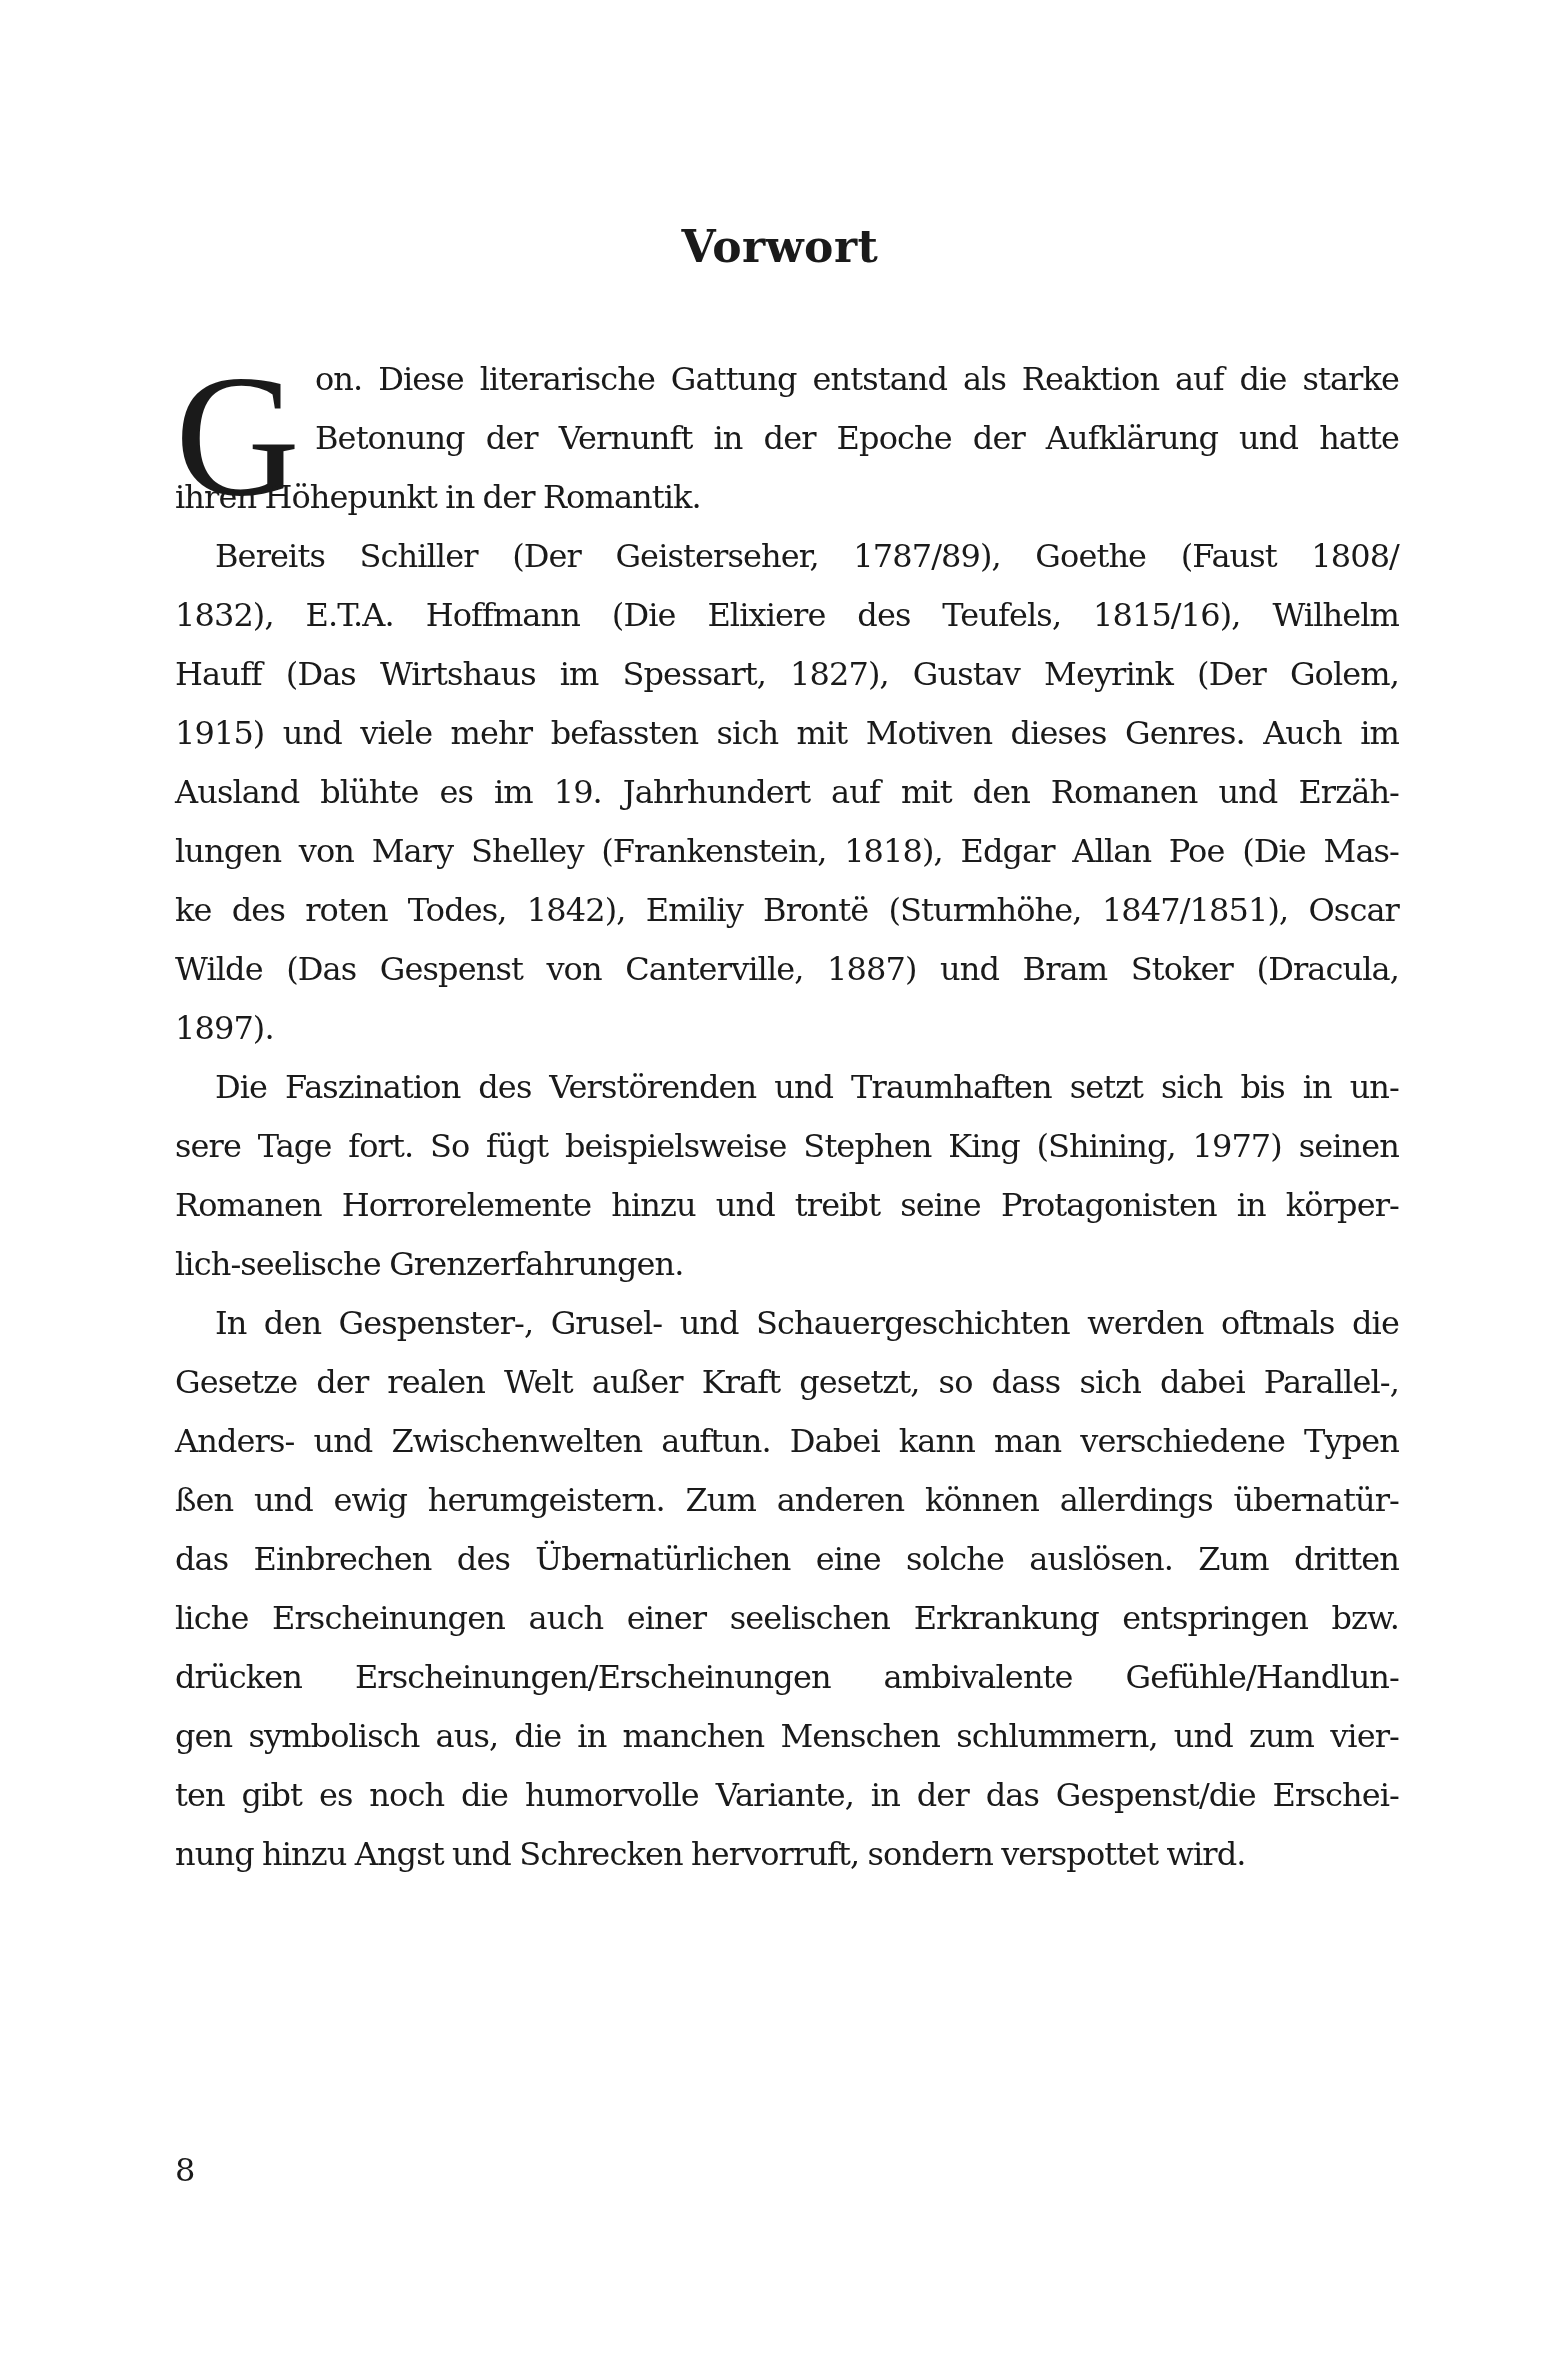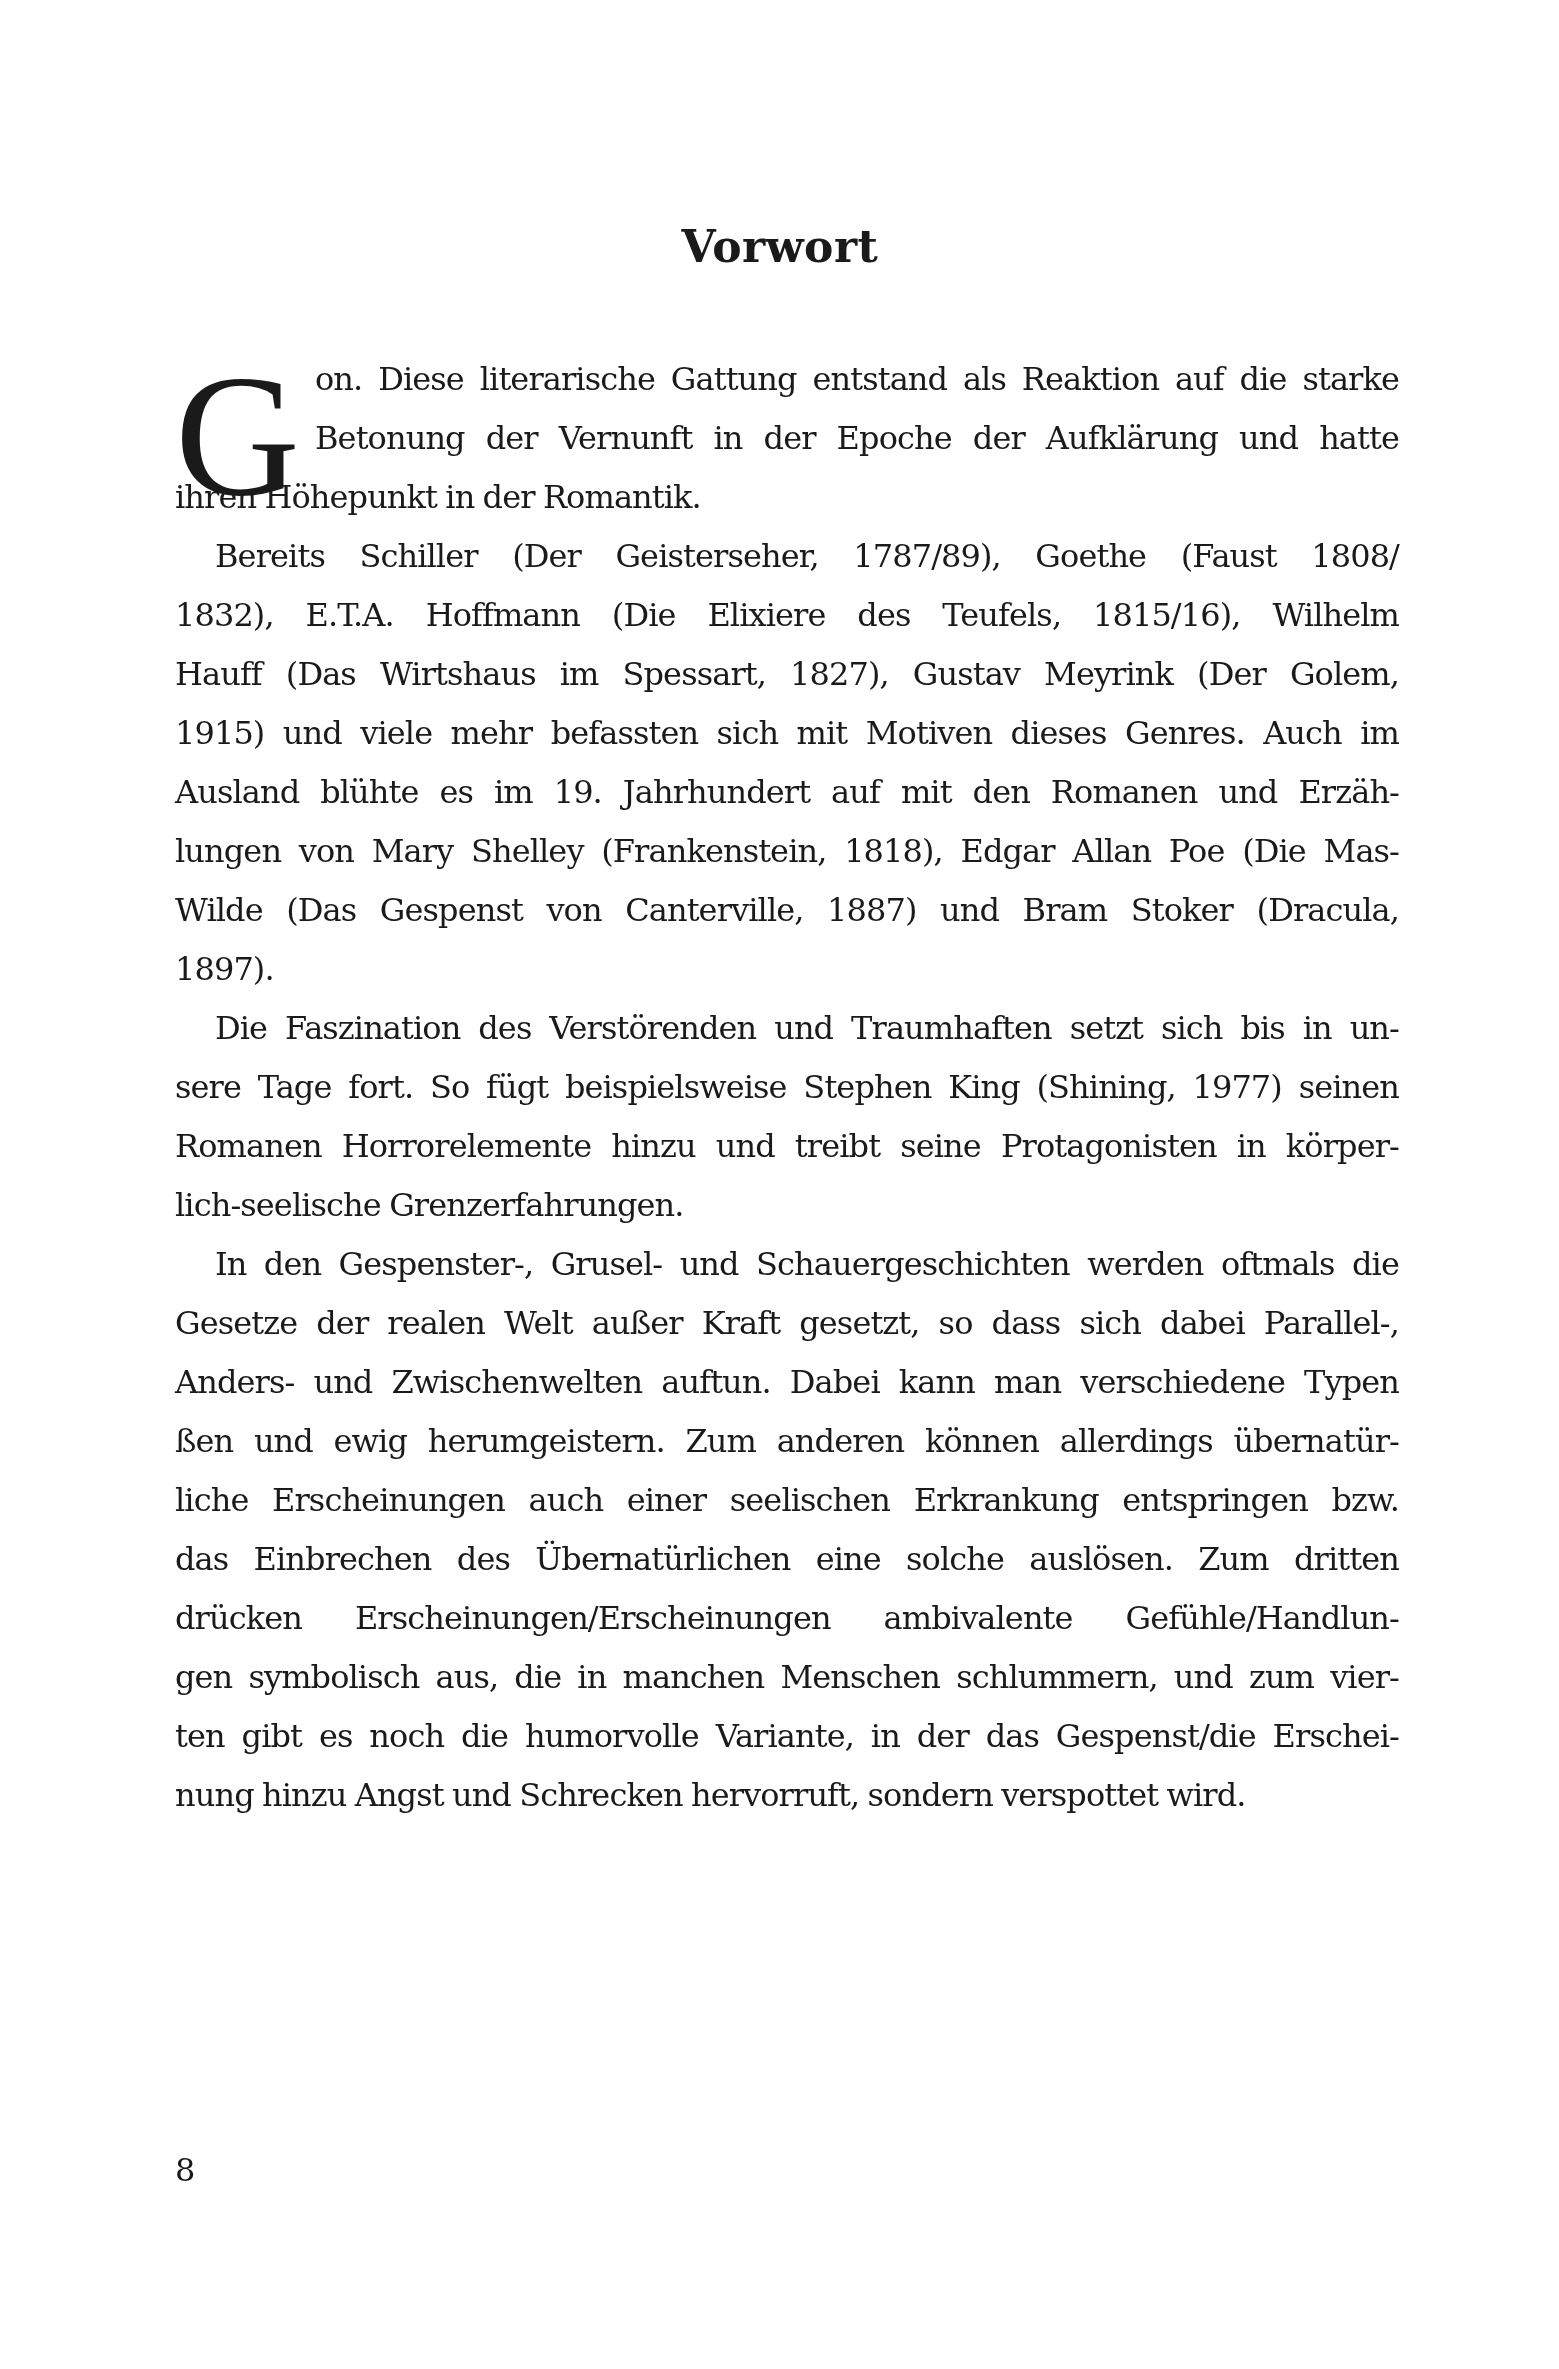--- a/index.html
+++ b/index.html
@@ -30,36 +30,37 @@
     <div class="line drop">Betonung der Vernunft in der Epoche der Aufklärung und hatte</div>
     <div class="line last">ihren Höhepunkt in der Romantik.</div>
   </div>
   <div>
     <div class="line indent">Bereits Schiller (Der Geisterseher, 1787/89), Goethe (Faust 1808/</div>
     <div class="line">1832), E.T.A. Hoffmann (Die Elixiere des Teufels, 1815/16), Wilhelm</div>
     <div class="line">Hauff (Das Wirtshaus im Spessart, 1827), Gustav Meyrink (Der Golem,</div>
     <div class="line">1915) und viele mehr befassten sich mit Motiven dieses Genres. Auch im</div>
     <div class="line">Ausland blühte es im 19. Jahrhundert auf mit den Romanen und Erzäh-</div>
     <div class="line">lungen von Mary Shelley (Frankenstein, 1818), Edgar Allan Poe (Die Mas-</div>
+    <div class="line">ke des roten Todes, 1842), Emiliy Brontë (Sturmhöhe, 1847/1851), Oscar</div>
     <div class="line">Wilde (Das Gespenst von Canterville, 1887) und Bram Stoker (Dracula,</div>
     <div class="line last">1897).</div>
   </div>
   <div>
     <div class="line indent">Die Faszination des Verstörenden und Traumhaften setzt sich bis in un-</div>
     <div class="line">sere Tage fort. So fügt beispielsweise Stephen King (Shining, 1977) seinen</div>
     <div class="line">Romanen Horrorelemente hinzu und treibt seine Protagonisten in körper-</div>
     <div class="line last">lich-seelische Grenzerfahrungen.</div>
   </div>
   <div>
     <div class="line indent">In den Gespenster-, Grusel- und Schauergeschichten werden oftmals die</div>
     <div class="line">Gesetze der realen Welt außer Kraft gesetzt, so dass sich dabei Parallel-,</div>
     <div class="line">Anders- und Zwischenwelten auftun. Dabei kann man verschiedene Typen</div>
     <div class="line">ßen und ewig herumgeistern. Zum anderen können allerdings übernatür-</div>
+    <div class="line">das Einbrechen des Übernatürlichen eine solche auslösen. Zum dritten</div>
     <div class="line">liche Erscheinungen auch einer seelischen Erkrankung entspringen bzw.</div>
-    <div class="line">das Einbrechen des Übernatürlichen eine solche auslösen. Zum dritten</div>
     <div class="line">drücken Erscheinungen/Erscheinungen ambivalente Gefühle/Handlun-</div>
     <div class="line">gen symbolisch aus, die in manchen Menschen schlummern, und zum vier-</div>
     <div class="line">ten gibt es noch die humorvolle Variante, in der das Gespenst/die Erschei-</div>
     <div class="line last">nung hinzu Angst und Schrecken hervorruft, sondern verspottet wird.</div>
   </div>
 </div>
 
 <div class="pageno">8</div>
 
 

